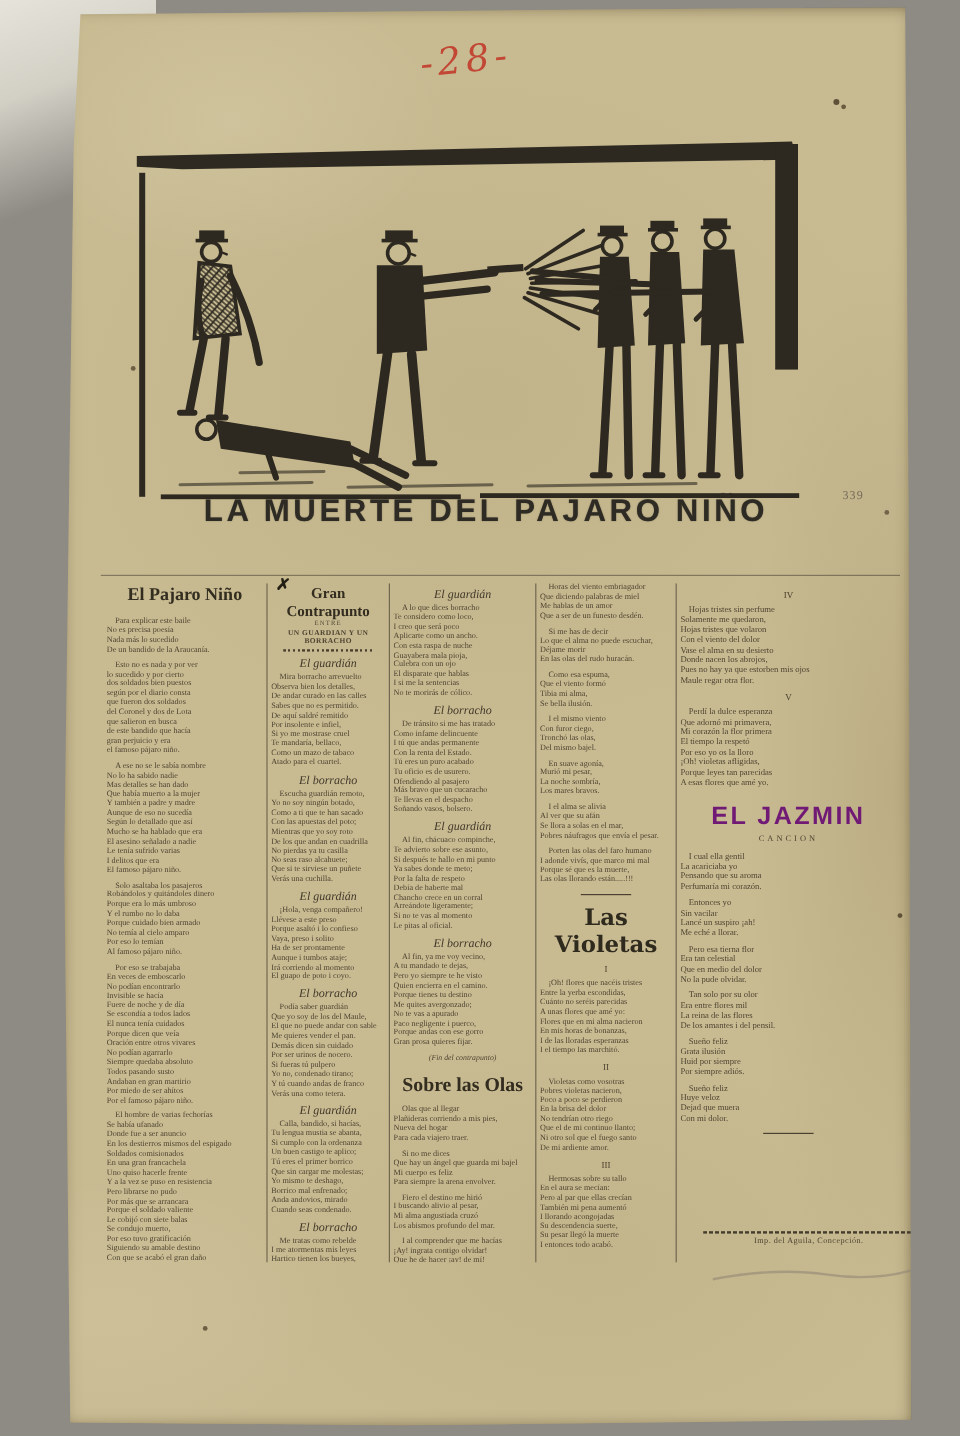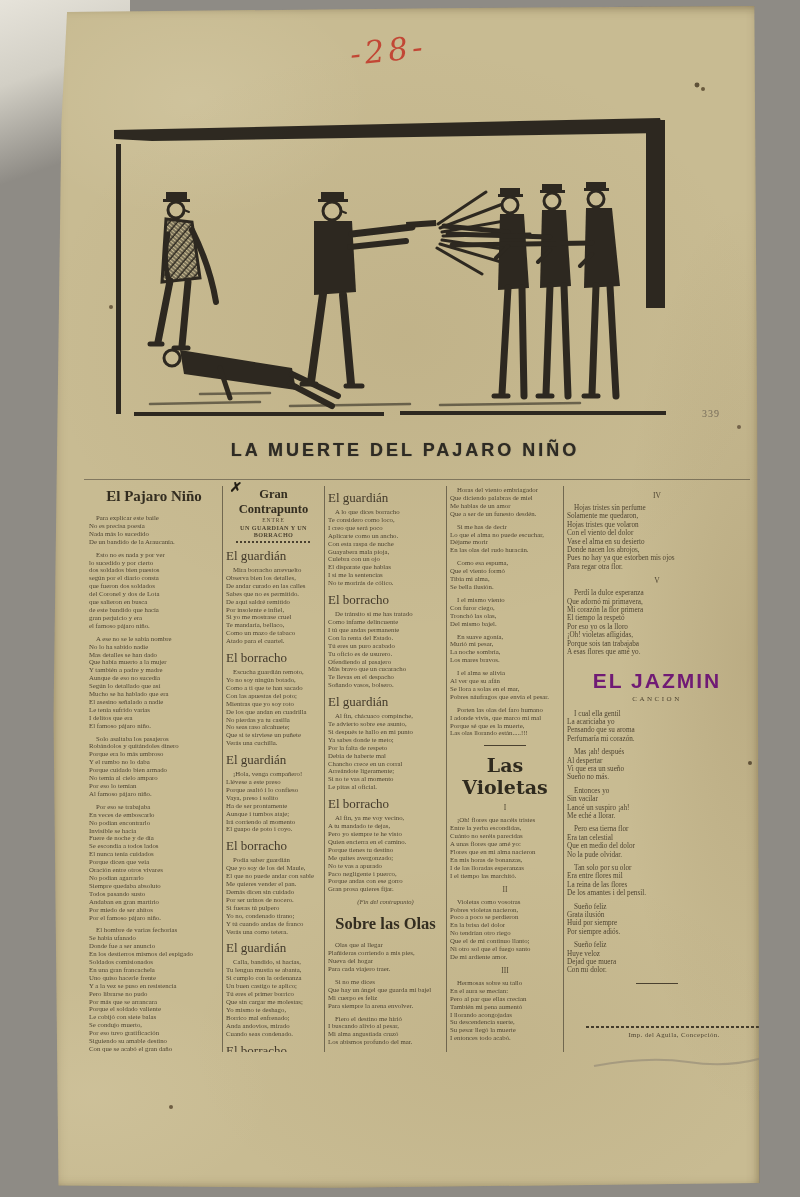--- a/index.html
+++ b/index.html
@@ -17,41 +17,41 @@
      radial-gradient(ellipse 260px 160px at 6% 92%,rgba(238,228,198,.13),transparent 70%),
      radial-gradient(ellipse 420px 260px at 62% 88%,rgba(125,100,55,.08),transparent 72%);
      box-shadow:inset 10px 0 14px -8px rgba(85,68,38,.55),inset -8px 0 12px -7px rgba(85,68,38,.45),
                 inset 0 8px 12px -7px rgba(85,68,38,.4),inset 0 -8px 12px -7px rgba(85,68,38,.4);}
   .specks{position:absolute;left:0;top:0;width:2px;height:2px;border-radius:50%;background:transparent;
           box-shadow:646px 78px 0 1.5px #5f5138,652px 82px 0 1px #6a5a3e,699px 756px 0 1px #5f5138,
                      60px 300px 0 1px #6e5e42,688px 420px 0 1px #73634a,120px 1100px 0 1px #6e5e42;}
   .handwritten-number{position:absolute;left:300px;top:26px;color:#c23e2e;font-style:italic;
           font-family:"DejaVu Serif",serif;font-size:31px;letter-spacing:4px;transform:rotate(-6deg);opacity:.92;}
   .stamp-number{position:absolute;left:652px;top:402px;font-size:10px;color:#756b59;letter-spacing:1px;}
-  .main-title{position:absolute;left:0;right:0;top:434px;text-align:center;
-          font-family:"Liberation Sans","DejaVu Sans",sans-serif;font-weight:bold;font-size:18px;
+  .main-title{position:absolute;left:0;right:0;top:404px;text-align:center;
+          font-family:"Liberation Sans","DejaVu Sans",sans-serif;font-weight:bold;font-size:26px;
           letter-spacing:3px;color:#2e2b24;text-shadow:0 0 1px rgba(46,43,36,.6);}
   .top-rule{position:absolute;left:34px;top:473px;width:666px;height:1px;background:rgba(60,54,43,.5);}
   .check-mark{position:absolute;left:180px;top:473px;font-size:14px;color:#231e14;transform:rotate(8deg);font-weight:bold;}
   .woodcut{position:absolute;left:60px;top:100px;width:572px;height:324px;}
 
   .columns{position:absolute;left:36px;top:480px;width:664px;height:566px;display:flex;overflow:hidden;}
   .col{box-sizing:border-box;padding:0 3px;border-right:1px solid rgba(56,50,38,.6);overflow:hidden;color:#4e4431;}
   .col:last-child{border-right:none;}
   .col1{width:137px;} .col2{width:102px;} .col3{width:122px;} .col4{width:117px;} .col5{width:186px;}
   .line{font-size:6.8px;line-height:7.9px;white-space:nowrap;overflow:hidden;}
   .stanza{margin-bottom:5px;}
   .stanza .line:first-child{text-indent:7px;}
   .title-serif{font-size:15px;font-weight:bold;text-align:center;color:#332d20;margin:2px 0 9px;}
   .title-contra{font-size:12.5px;font-weight:bold;text-align:center;color:#332d20;margin-top:1px;}
   .small-caps{font-size:5.5px;text-align:center;letter-spacing:1px;color:#4e4431;}
   .parties{font-size:6.2px;font-weight:bold;text-align:center;letter-spacing:.4px;margin-top:1px;}
   .squiggle{height:2px;width:78%;margin:3px auto 5px;
             background:repeating-linear-gradient(90deg,#4a4130 0 2px,transparent 2px 4px);}
-  .speaker{font-size:13px;text-align:left;margin:4px 0 2px;color:#42392a;}
+  .speaker{font-style:italic;font-size:10px;text-align:center;margin:4px 0 2px;color:#42392a;}
   .fin{font-style:italic;font-size:6.5px;text-align:center;margin:4px 0 6px;}
   .title-olas{font-size:16.5px;font-weight:bold;text-align:center;color:#332d20;margin:9px 0 7px;}
   .title-violetas{font-size:19px;font-weight:bold;text-align:center;color:#2f2a1e;margin:8px 0 3px;
                   font-family:"DejaVu Serif",serif;}
   .numeral{font-size:7.5px;font-weight:normal;text-align:center;margin:5px 0 4px;}
   .title-jazmin{font-size:21px;font-weight:bold;text-align:center;letter-spacing:2px;color:#701a75;
                 font-family:"Liberation Sans","DejaVu Sans",sans-serif;margin:12px 0 2px;}
   .cancion{font-size:7px;letter-spacing:2.5px;text-align:center;margin-bottom:7px;font-family:Liberation Serif, serif;}
   .endrule{width:42px;border-top:1px solid #4a4130;margin:8px auto;}
   .col5 .line{font-size:7.2px;line-height:8.4px;}
@@ -504,46 +504,40 @@
         <div class="col col5">
           <div class="numeral">IV</div>
           <div class="stanza">
             <div class="line">Hojas tristes sin perfume</div>
             <div class="line">Solamente me quedaron,</div>
             <div class="line">Hojas tristes que volaron</div>
             <div class="line">Con el viento del dolor</div>
             <div class="line">Vase el alma en su desierto</div>
             <div class="line">Donde nacen los abrojos,</div>
             <div class="line">Pues no hay ya que estorben mis ojos</div>
-            <div class="line">Para regar otra flor.</div>
+            <div class="line">Maule regar otra flor.</div>
           </div>
           <div class="numeral">V</div>
           <div class="stanza">
             <div class="line">Perdí la dulce esperanza</div>
             <div class="line">Que adornó mi primavera,</div>
             <div class="line">Mi corazón la flor primera</div>
             <div class="line">El tiempo la respetó</div>
             <div class="line">Por eso yo os la lloro</div>
             <div class="line">¡Oh! violetas afligidas,</div>
-            <div class="line">Porque sois tan trabajaba</div>
+            <div class="line">Porque leyes tan parecidas</div>
             <div class="line">A esas flores que amé yo.</div>
           </div>
           <div class="title-jazmin">EL JAZMIN</div>
           <div class="cancion">CANCION</div>
           <div class="stanza">
             <div class="line">I cual ella gentil</div>
             <div class="line">La acariciaba yo</div>
             <div class="line">Pensando que su aroma</div>
             <div class="line">Perfumaría mi corazón.</div>
-          </div>
-          <div class="stanza">
-            <div class="line">Mas ¡ah! después</div>
-            <div class="line">Al despertar</div>
-            <div class="line">Vi que era un sueño</div>
-            <div class="line">Sueño no más.</div>
           </div>
           <div class="stanza">
             <div class="line">Entonces yo</div>
             <div class="line">Sin vacilar</div>
             <div class="line">Lancé un suspiro ¡ah!</div>
             <div class="line">Me eché a llorar.</div>
           </div>
           <div class="stanza">
             <div class="line">Pero esa tierna flor</div>
             <div class="line">Era tan celestial</div>

